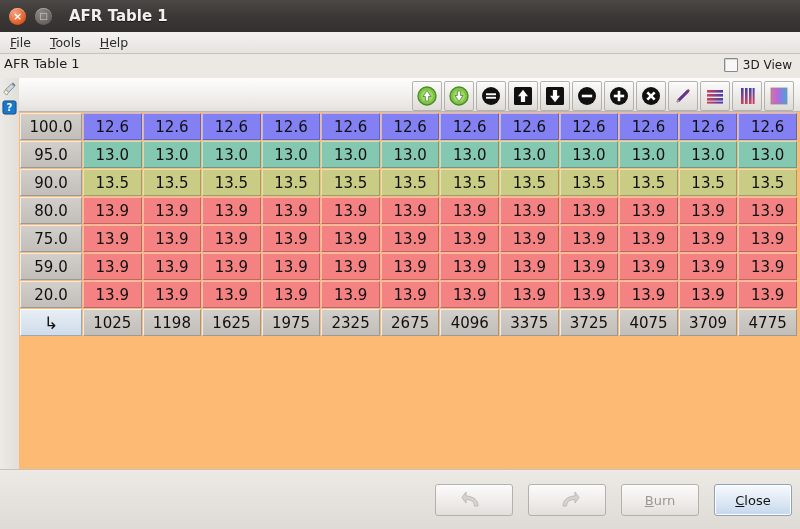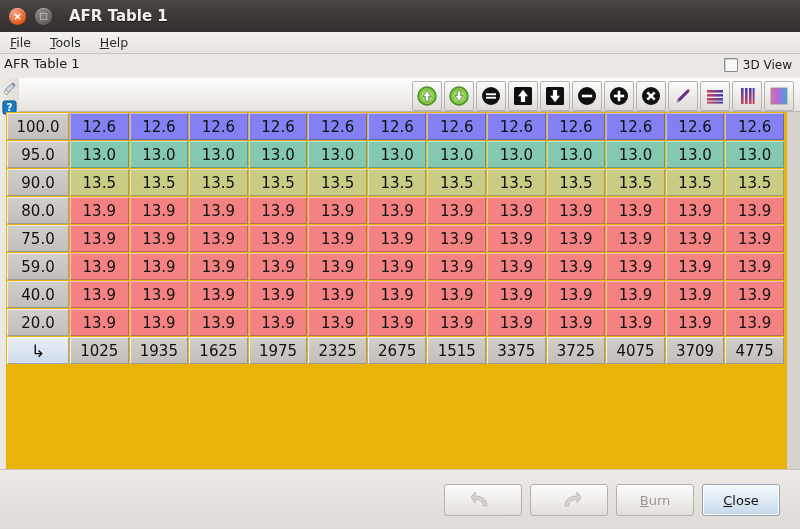--- a/index.html
+++ b/index.html
@@ -80,22 +80,22 @@
   .tbtn{
     width:28px;height:28px;
     background:linear-gradient(to bottom,#fbfbfb,#ebe9e6 55%,#dedbd7);
     border:1px solid #b5b1ac;border-radius:2px;
     display:flex;align-items:center;justify-content:center;
     box-shadow:inset 0 1px 0 #fff;
   }
 
   
   .tablewrap{
-    position:absolute;left:6px;top:112px;width:781px;height:357px;
-    background:#eab308;box-sizing:border-box;overflow:hidden;
+    position:absolute;left:19px;top:112px;width:781px;height:357px;
+    background:#fdba74;box-sizing:border-box;overflow:hidden;
   }
 
   table.grid{border-collapse:separate;border-spacing:1px;margin:0;width:779px;}
   table.grid td{
     padding:0;height:25px;text-align:center;vertical-align:middle;
     font-size:15px;color:#101010;
     font-family:"DejaVu Sans","Liberation Sans",sans-serif;
   }
   td.rowhdr{
     width:60px;
@@ -119,21 +119,21 @@
     position:absolute;left:0;top:345px;width:781px;text-align:center;
     font-size:11px;font-weight:bold;color:#262626;
   }
 
   
   .bottombar{
     position:absolute;left:0;top:469px;width:800px;height:60px;
     background:linear-gradient(to bottom,#edeae6,#dedad5);
     border-top:1px solid #c6c2bd;
   }
-  .btnrow{position:absolute;right:20px;top:14px;display:flex;gap:8px;}
+  .btnrow{position:absolute;right:8px;top:14px;display:flex;gap:15px;}
   .btn{
     width:76px;height:30px;border-radius:3px;
     display:flex;align-items:center;justify-content:center;
     font-size:13px;
     background:linear-gradient(to bottom,#fbfbfb,#efedea 55%,#e2dfdb);
     border:1px solid #b4b0ab;box-shadow:inset 0 1px 0 #fff;
     color:#9b9894;
   }
   .btn.enabled{
     color:#111;
@@ -396,58 +396,43 @@
             <td class="cell" style="background: rgb(244, 130, 130);">13.9</td>
             <td class="cell" style="background: rgb(244, 130, 130);">13.9</td>
             <td class="cell" style="background: rgb(244, 130, 130);">13.9</td>
             <td class="cell" style="background: rgb(244, 130, 130);">13.9</td>
             <td class="cell" style="background: rgb(244, 130, 130);">13.9</td>
             <td class="cell" style="background: rgb(244, 130, 130);">13.9</td>
             <td class="cell" style="background: rgb(244, 130, 130);">13.9</td>
             <td class="cell" style="background: rgb(244, 130, 130);">13.9</td>
           </tr>
           <tr>
-            <td class="rowhdr">40.0</td>
-            <td class="cell" style="background: rgb(244, 130, 130);">13.9</td>
-            <td class="cell" style="background: rgb(244, 130, 130);">13.9</td>
-            <td class="cell" style="background: rgb(244, 130, 130);">13.9</td>
-            <td class="cell" style="background: rgb(244, 130, 130);">13.9</td>
-            <td class="cell" style="background: rgb(244, 130, 130);">13.9</td>
-            <td class="cell" style="background: rgb(244, 130, 130);">13.9</td>
-            <td class="cell" style="background: rgb(244, 130, 130);">13.9</td>
-            <td class="cell" style="background: rgb(244, 130, 130);">13.9</td>
-            <td class="cell" style="background: rgb(244, 130, 130);">13.9</td>
-            <td class="cell" style="background: rgb(244, 130, 130);">13.9</td>
-            <td class="cell" style="background: rgb(244, 130, 130);">13.9</td>
-            <td class="cell" style="background: rgb(244, 130, 130);">13.9</td>
-          </tr>
-          <tr>
             <td class="rowhdr">20.0</td>
             <td class="cell" style="background: rgb(244, 130, 130);">13.9</td>
             <td class="cell" style="background: rgb(244, 130, 130);">13.9</td>
             <td class="cell" style="background: rgb(244, 130, 130);">13.9</td>
             <td class="cell" style="background: rgb(244, 130, 130);">13.9</td>
             <td class="cell" style="background: rgb(244, 130, 130);">13.9</td>
             <td class="cell" style="background: rgb(244, 130, 130);">13.9</td>
             <td class="cell" style="background: rgb(244, 130, 130);">13.9</td>
             <td class="cell" style="background: rgb(244, 130, 130);">13.9</td>
             <td class="cell" style="background: rgb(244, 130, 130);">13.9</td>
             <td class="cell" style="background: rgb(244, 130, 130);">13.9</td>
             <td class="cell" style="background: rgb(244, 130, 130);">13.9</td>
             <td class="cell" style="background: rgb(244, 130, 130);">13.9</td>
           </tr>
           <tr>
             <td class="corner" style="font-size: 17px;">↳</td>
             <td class="colhdr">1025</td>
-            <td class="colhdr">1935</td>
+            <td class="colhdr">1198</td>
             <td class="colhdr">1625</td>
             <td class="colhdr">1975</td>
             <td class="colhdr">2325</td>
             <td class="colhdr">2675</td>
-            <td class="colhdr">1515</td>
+            <td class="colhdr">4096</td>
             <td class="colhdr">3375</td>
             <td class="colhdr">3725</td>
             <td class="colhdr">4075</td>
             <td class="colhdr">3709</td>
             <td class="colhdr">4775</td>
           </tr>
         </tbody>
     </table>
 
   </div>

